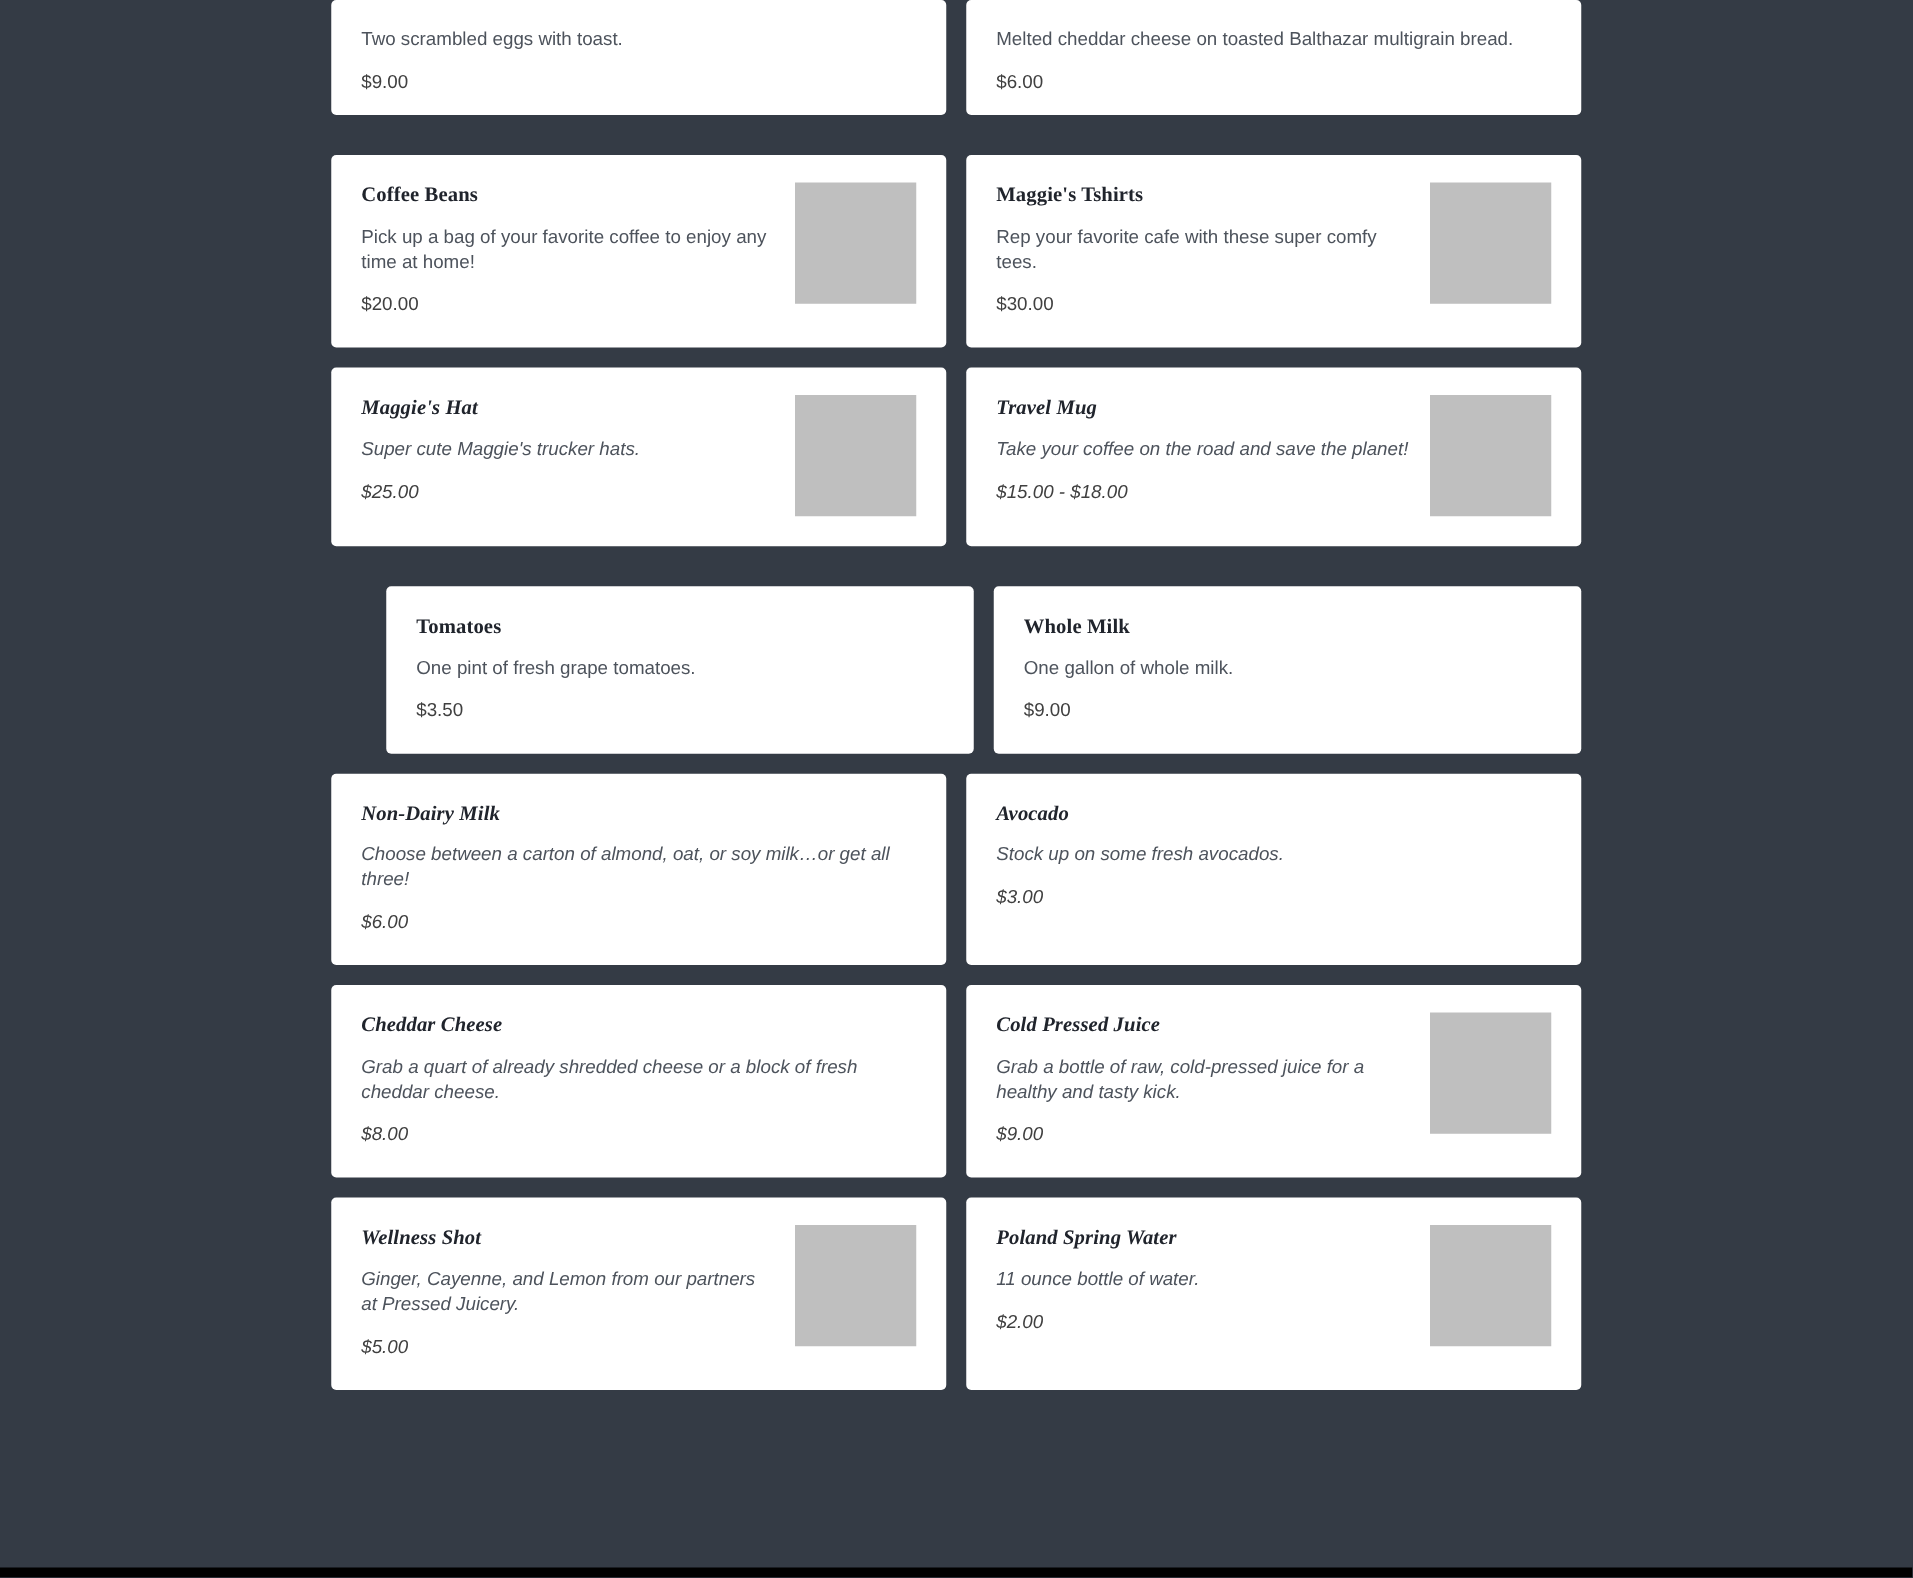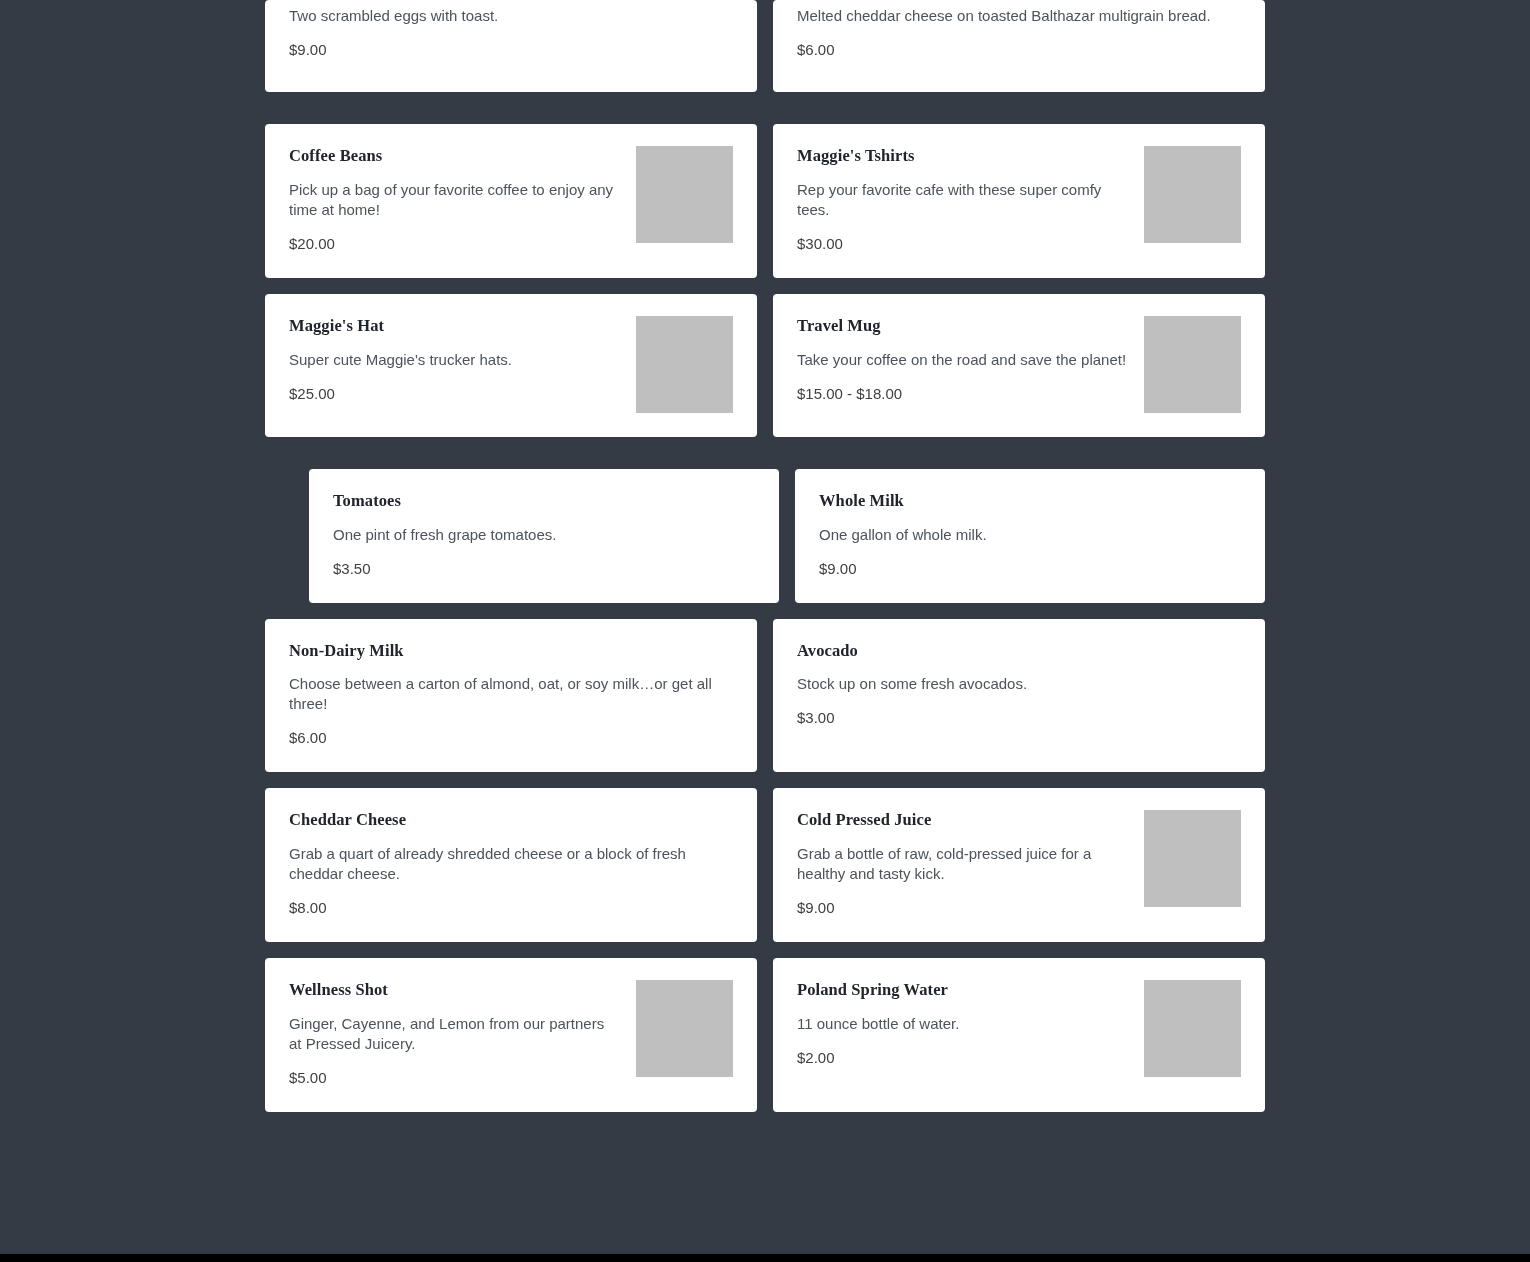--- a/index.html
+++ b/index.html
@@ -89,40 +89,40 @@
 
   .card-thumb {
     flex: 0 0 auto;
     width: 97px;
     height: 97px;
     background: #bfbfbf;
   }
 
   
   .card.partial {
-    padding-top: 0;
+    padding-top: 16px;
     height: 92px;
     align-items: flex-start;
     overflow: hidden;
   }
   .card.partial .card-desc { margin-top: 6px; }
 
   .section-title {
     font-family: "Liberation Serif", serif;
     font-weight: bold;
     font-size: 24px;
     line-height: 1.1;
     color: #f2f3f5;
     letter-spacing: 0.2px;
   }
 
   
   .sp-merch-title   { margin-top: 49px; }
   .sp-merch-rows    { margin-top: 32px; }
-  .sp-row-gap       { margin-top: 16px; }
+  .sp-row-gap       { margin-top: 16px; font-style: italic; }
   .sp-grocery-title { margin-top: 48px; }
   .sp-grocery-rows  { margin-top: 32px; padding-left: 44px; }
   .row.xtall > .card { min-height: 129px; }
 </style>
 </head>
 <body>
 
 <div class="viewport">
   <div class="content">
 

